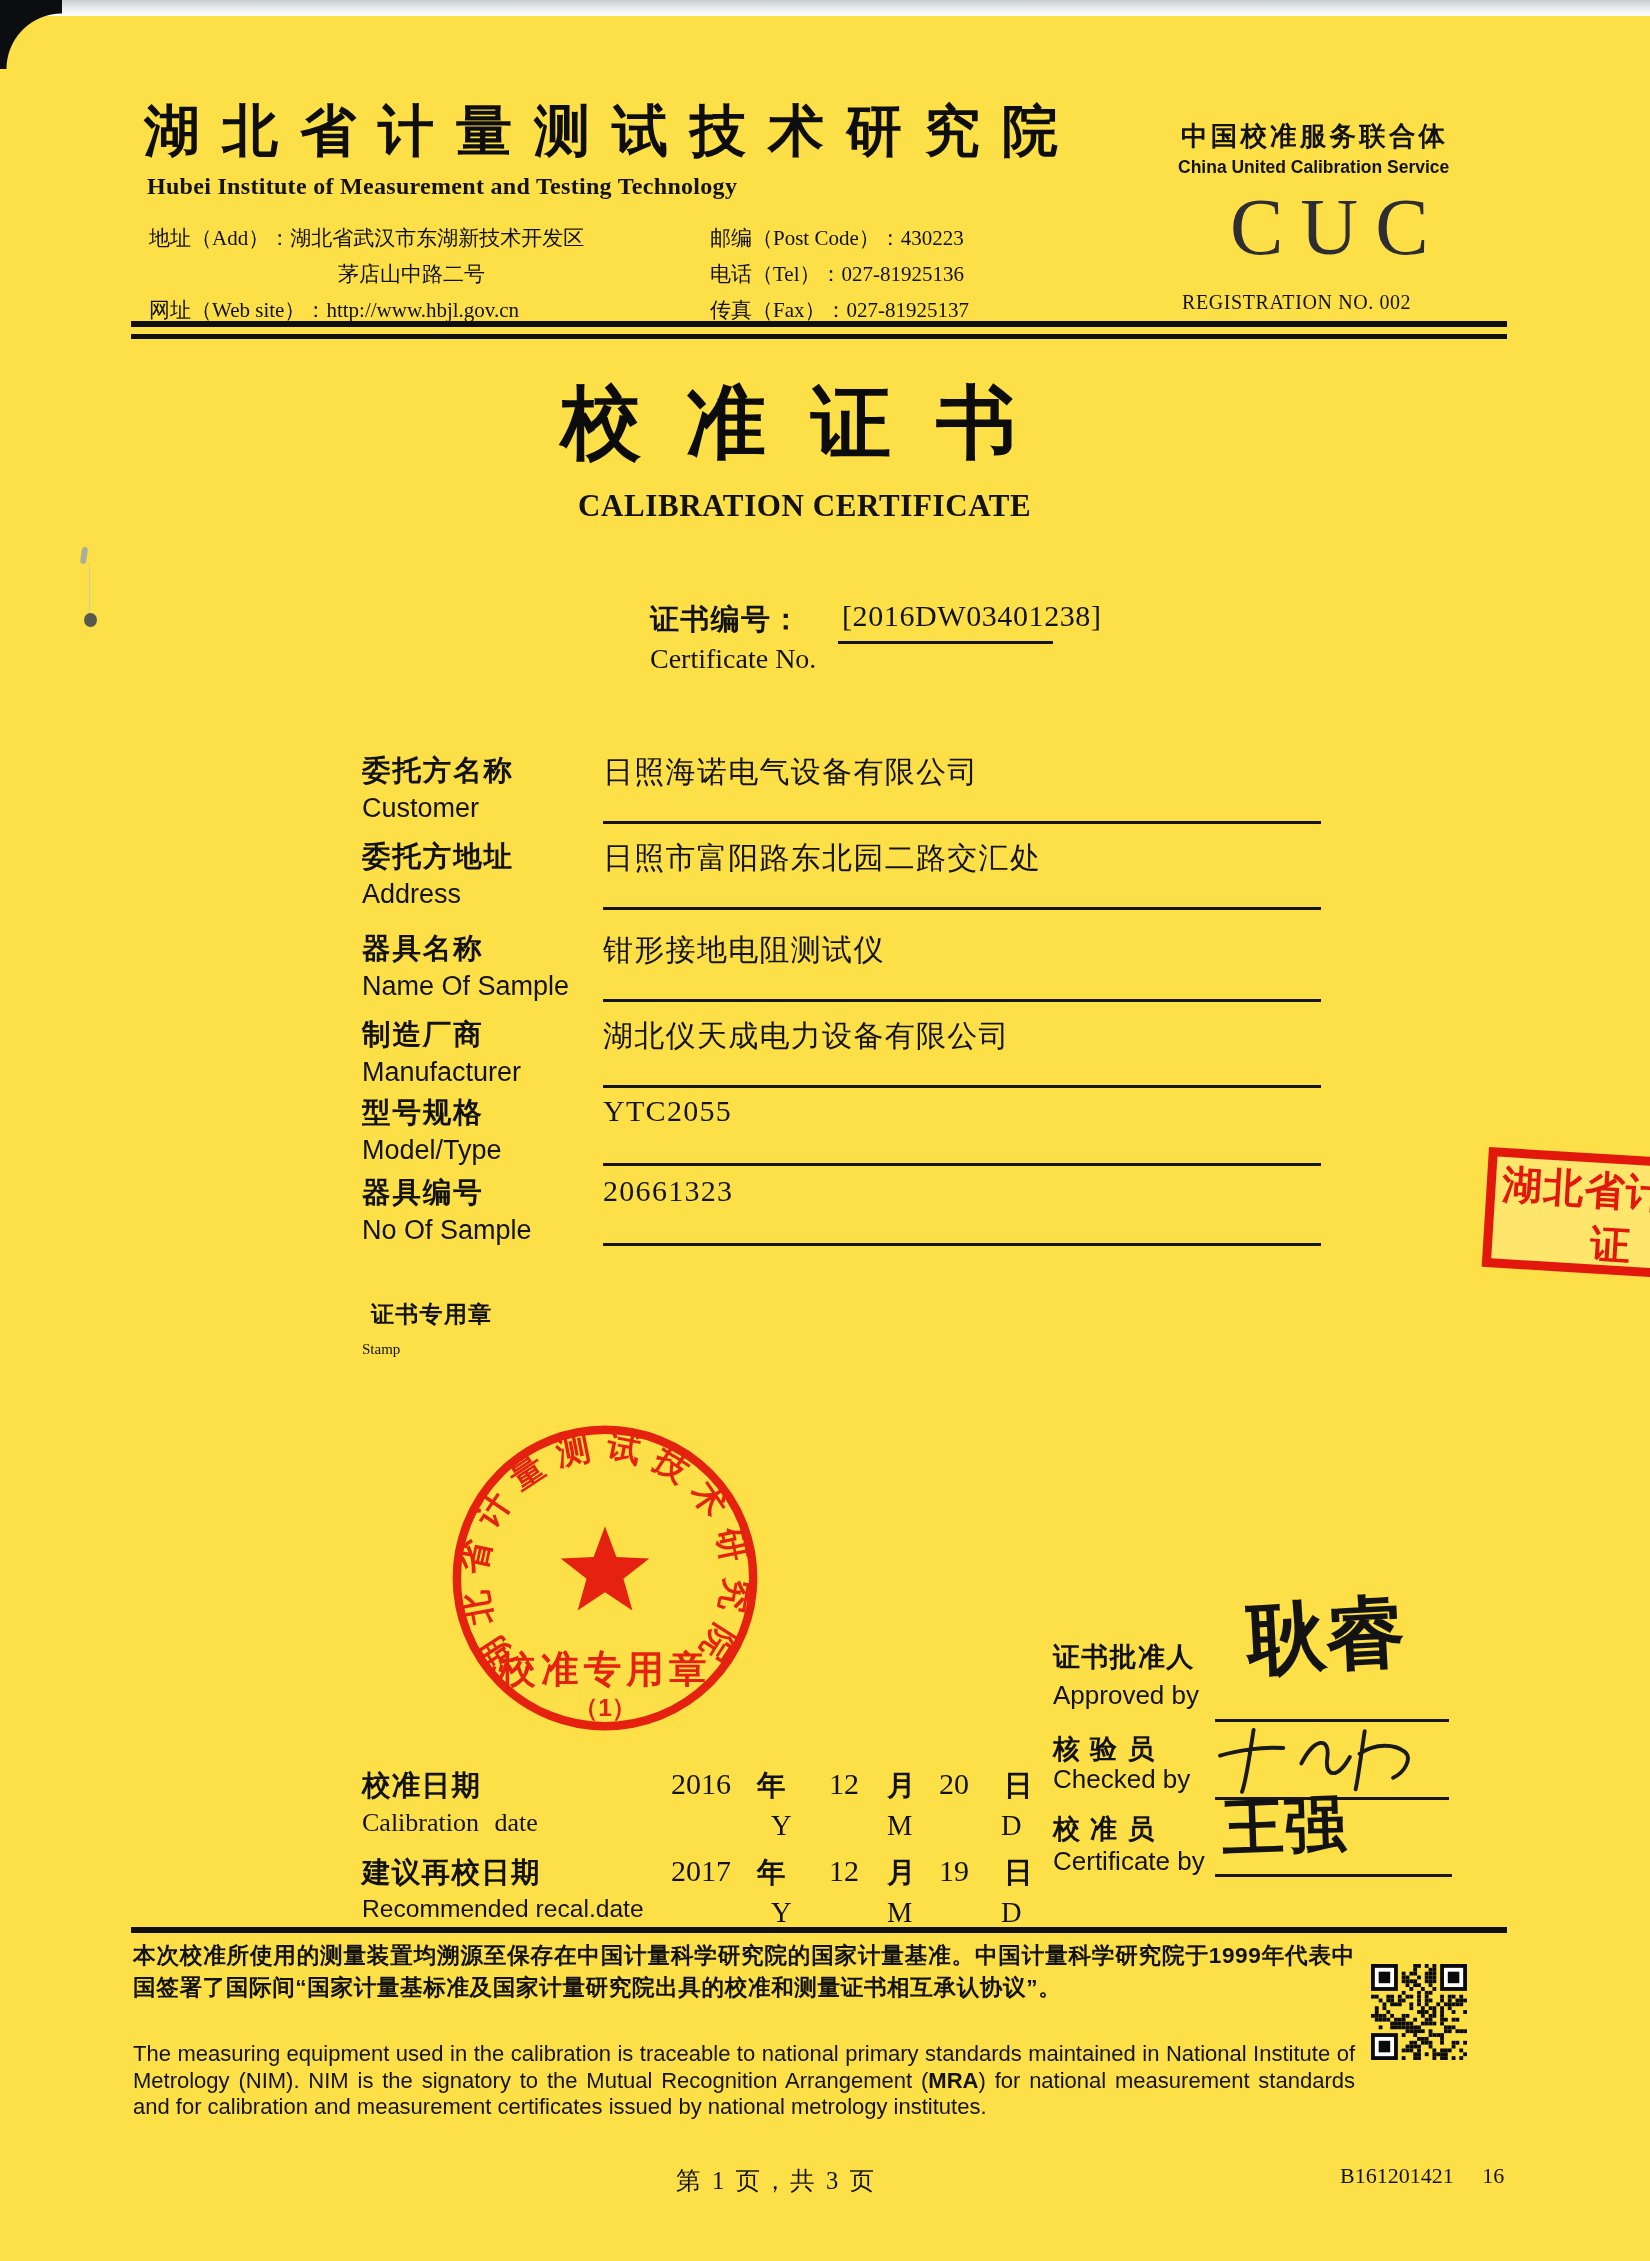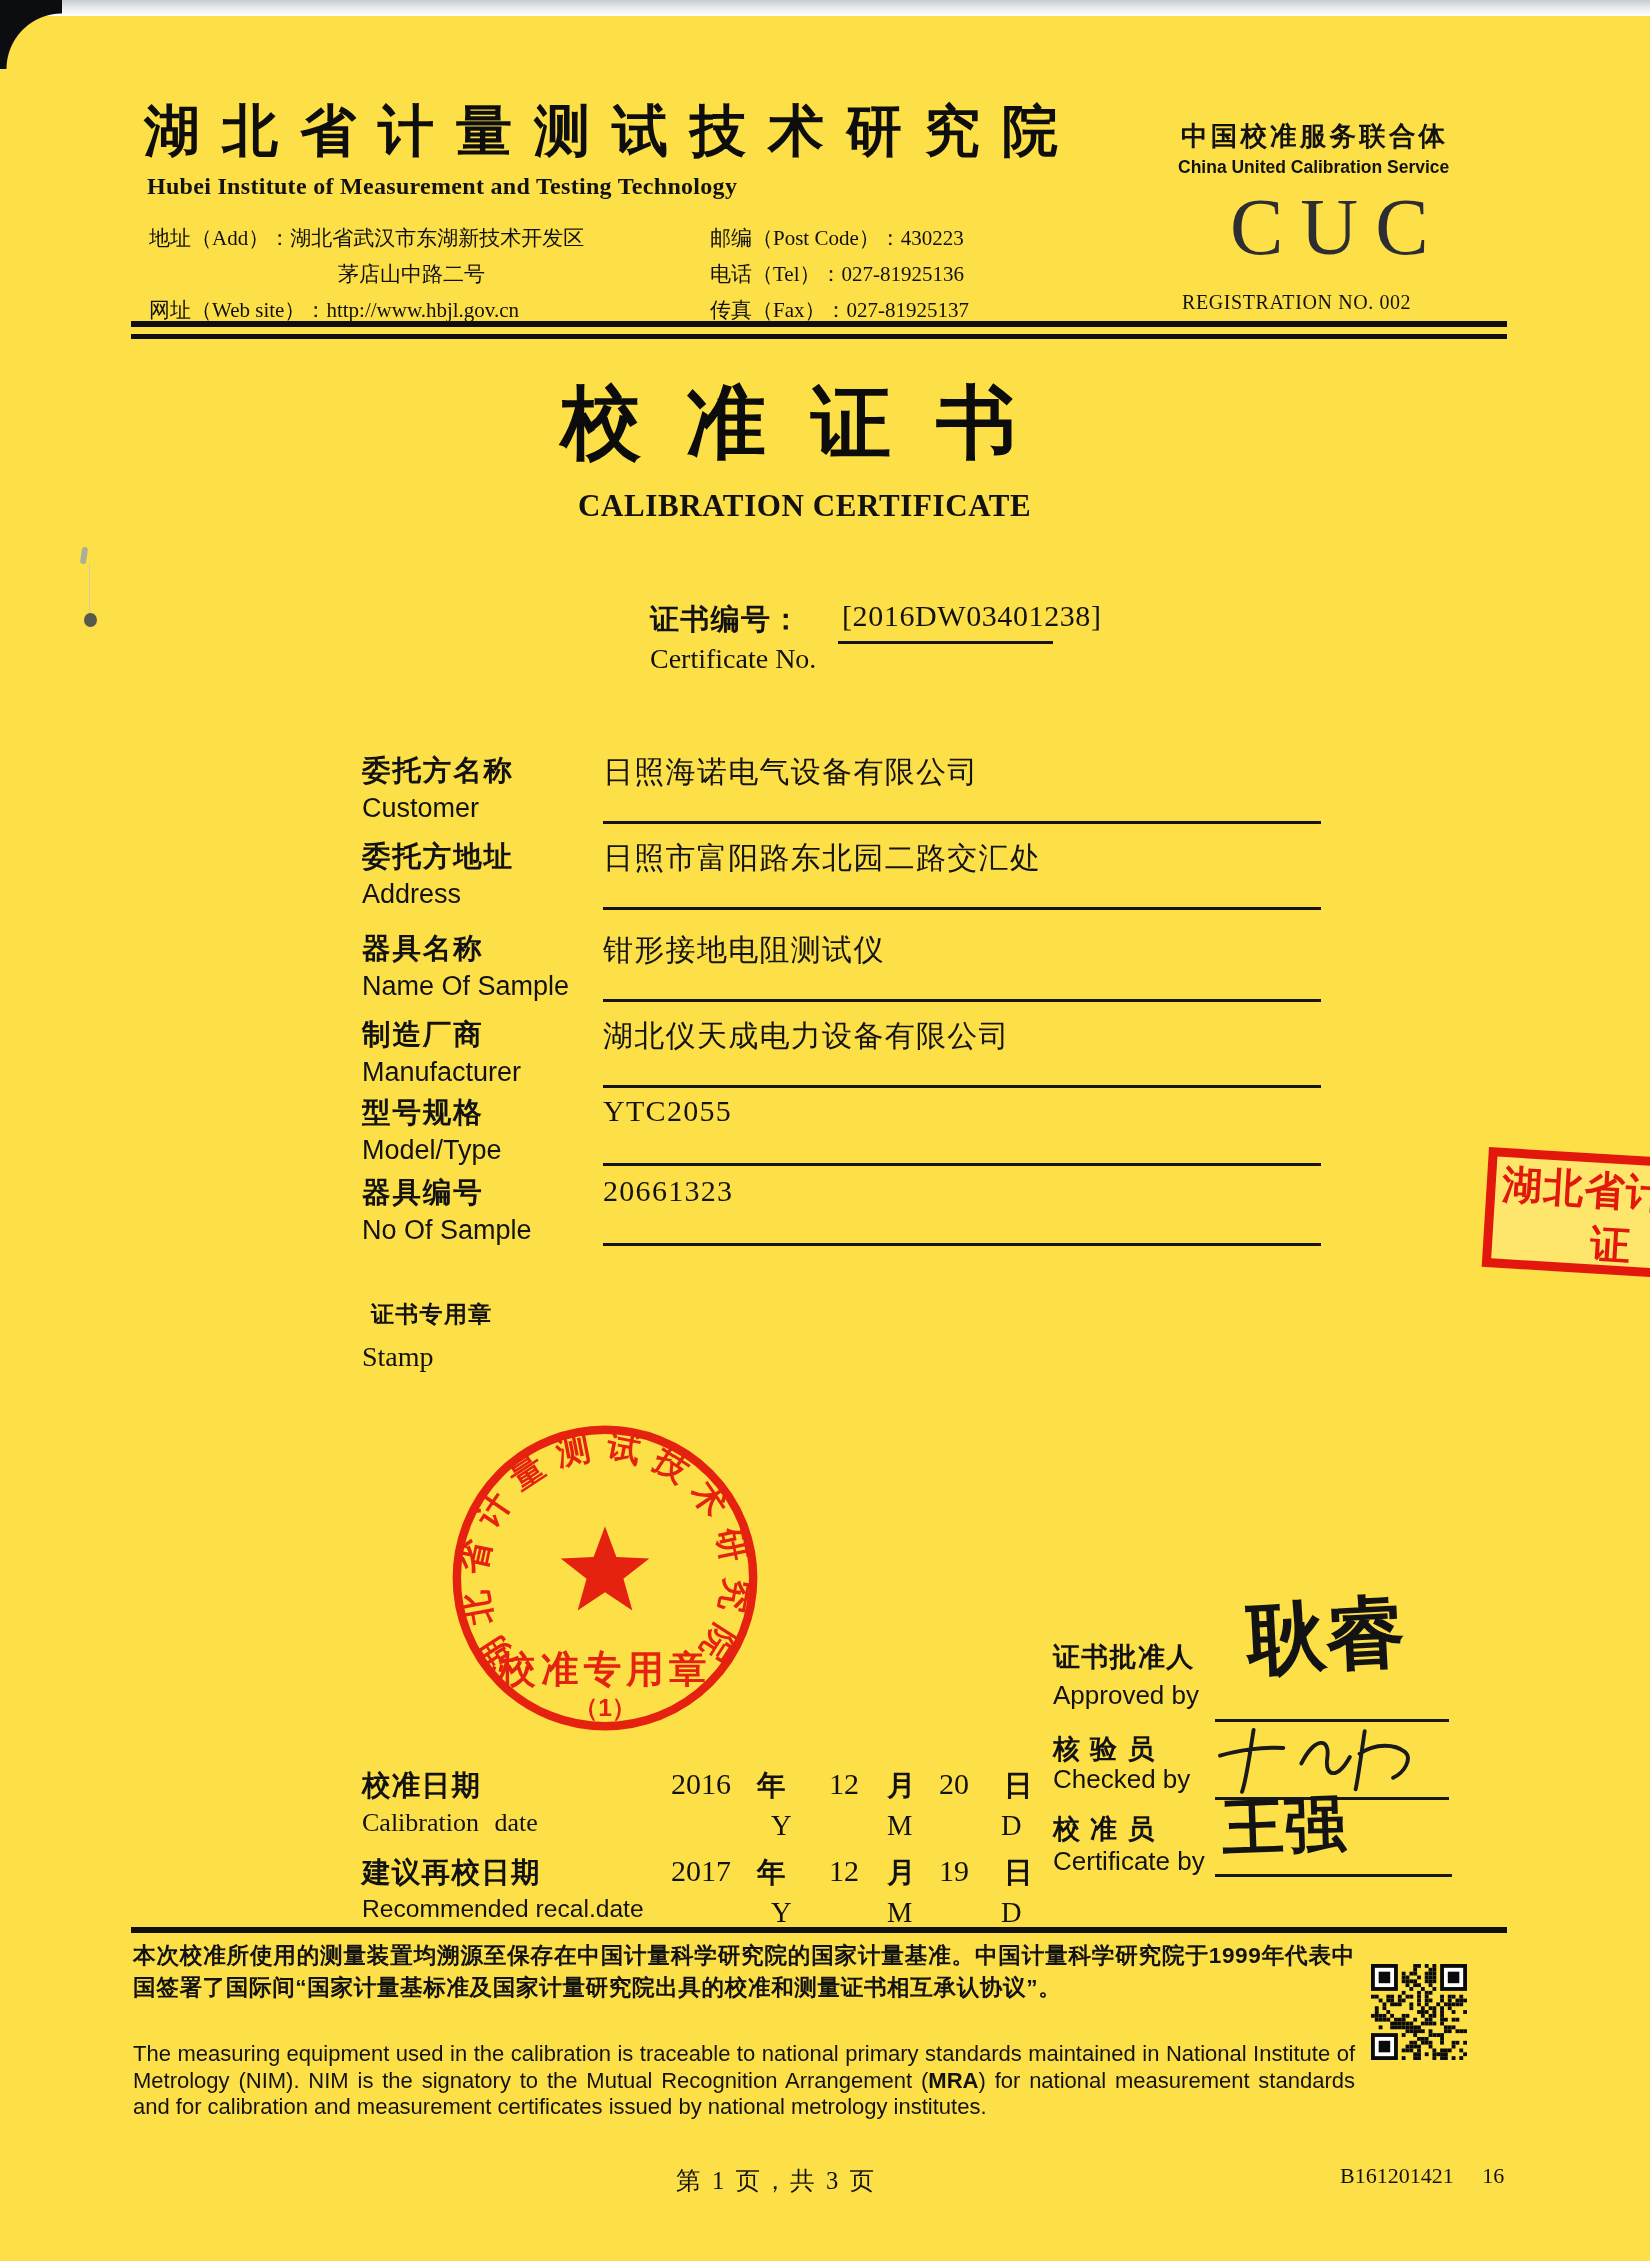--- a/index.html
+++ b/index.html
@@ -48,21 +48,21 @@
   .field-row{position:absolute;left:362px;width:959px;height:88px;}
   .field-row .cn{position:absolute;left:0;top:0;font-size:28.5px;font-weight:bold;letter-spacing:1.9px;white-space:nowrap;}
   .field-row .val{position:absolute;left:241px;top:0;font-family:"Liberation Serif",serif;
                   font-size:30px;letter-spacing:1.3px;white-space:nowrap;color:#141414;}
   .field-row .en{position:absolute;left:0;top:41px;font-size:27px;white-space:nowrap;}
   .field-row .ul{position:absolute;left:241px;right:0;top:69px;height:3.2px;background:#151515;}
   .fr1{top:752px}.fr2{top:838px}.fr3{top:930px}.fr4{top:1016px}.fr5{top:1094px}.fr6{top:1174px}
 
   
   .stamp-cn{position:absolute;left:325px;top:1299px;font-size:23px;font-weight:bold;letter-spacing:1.3px;margin-left:46px;}
-  .stamp-en{position:absolute;left:362px;top:1341px;font-family:"Liberation Serif",serif;font-size:28px;}
+  .stamp-en{position:absolute;left:362px;top:1341px;font-family:"Liberation Serif",serif;font-size:15px;}
 
   
   .seal{position:absolute;left:451px;top:1424px;width:308px;height:308px;opacity:.95;}
 
   
   .side-stamp{position:absolute;left:1489px;top:1147px;width:175px;height:102px;
               border:9px solid #e3180d;transform:rotate(3.5deg);transform-origin:top left;
               background:rgba(255,255,255,.2);}
   .side-stamp .l1{position:absolute;left:6.5px;top:0px;font-size:40px;font-weight:bold;
                   color:#e3180d;letter-spacing:1.3px;white-space:nowrap;}

